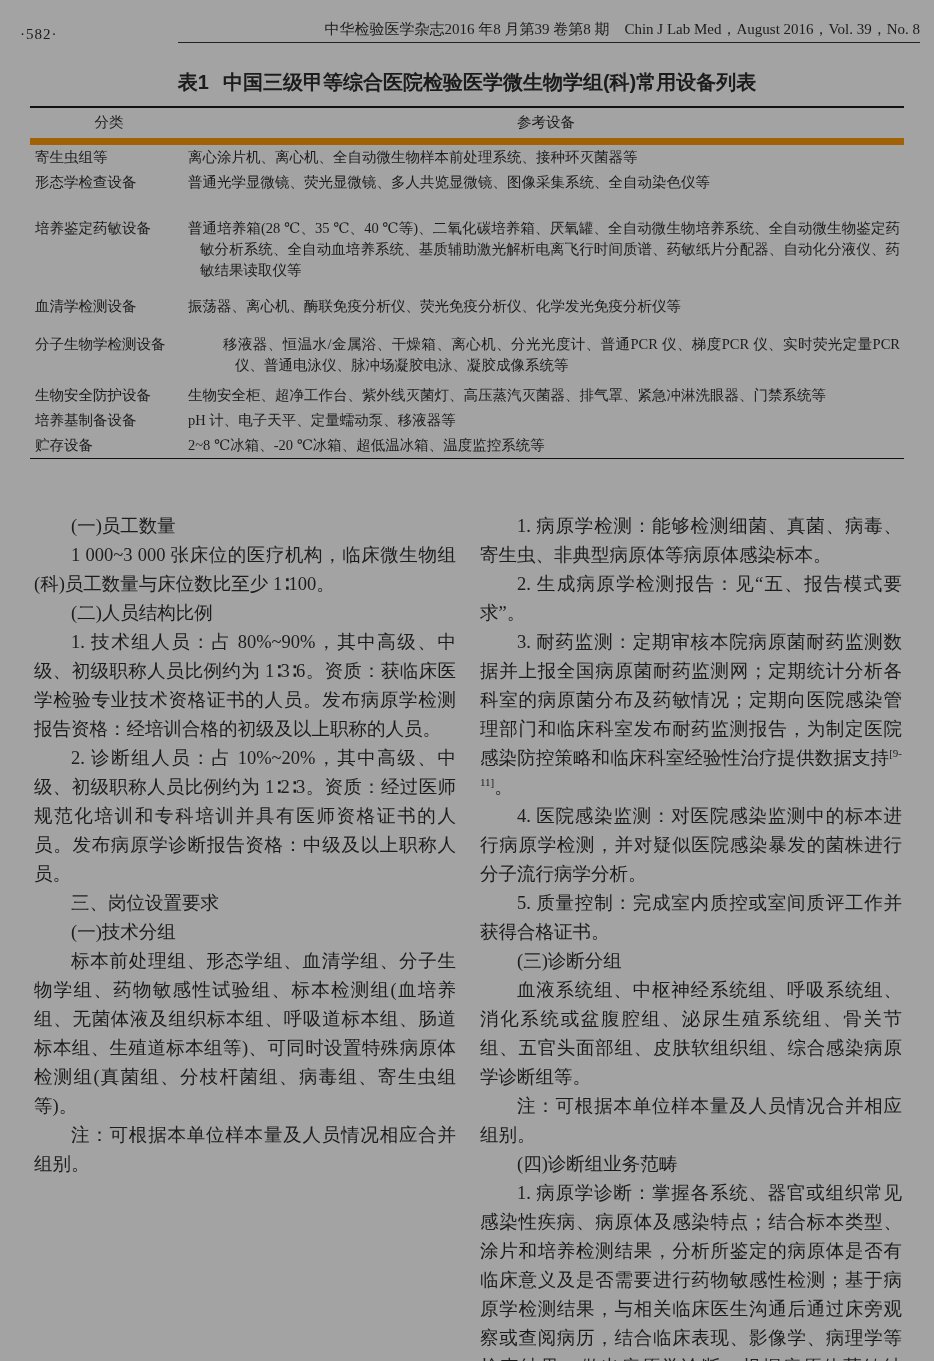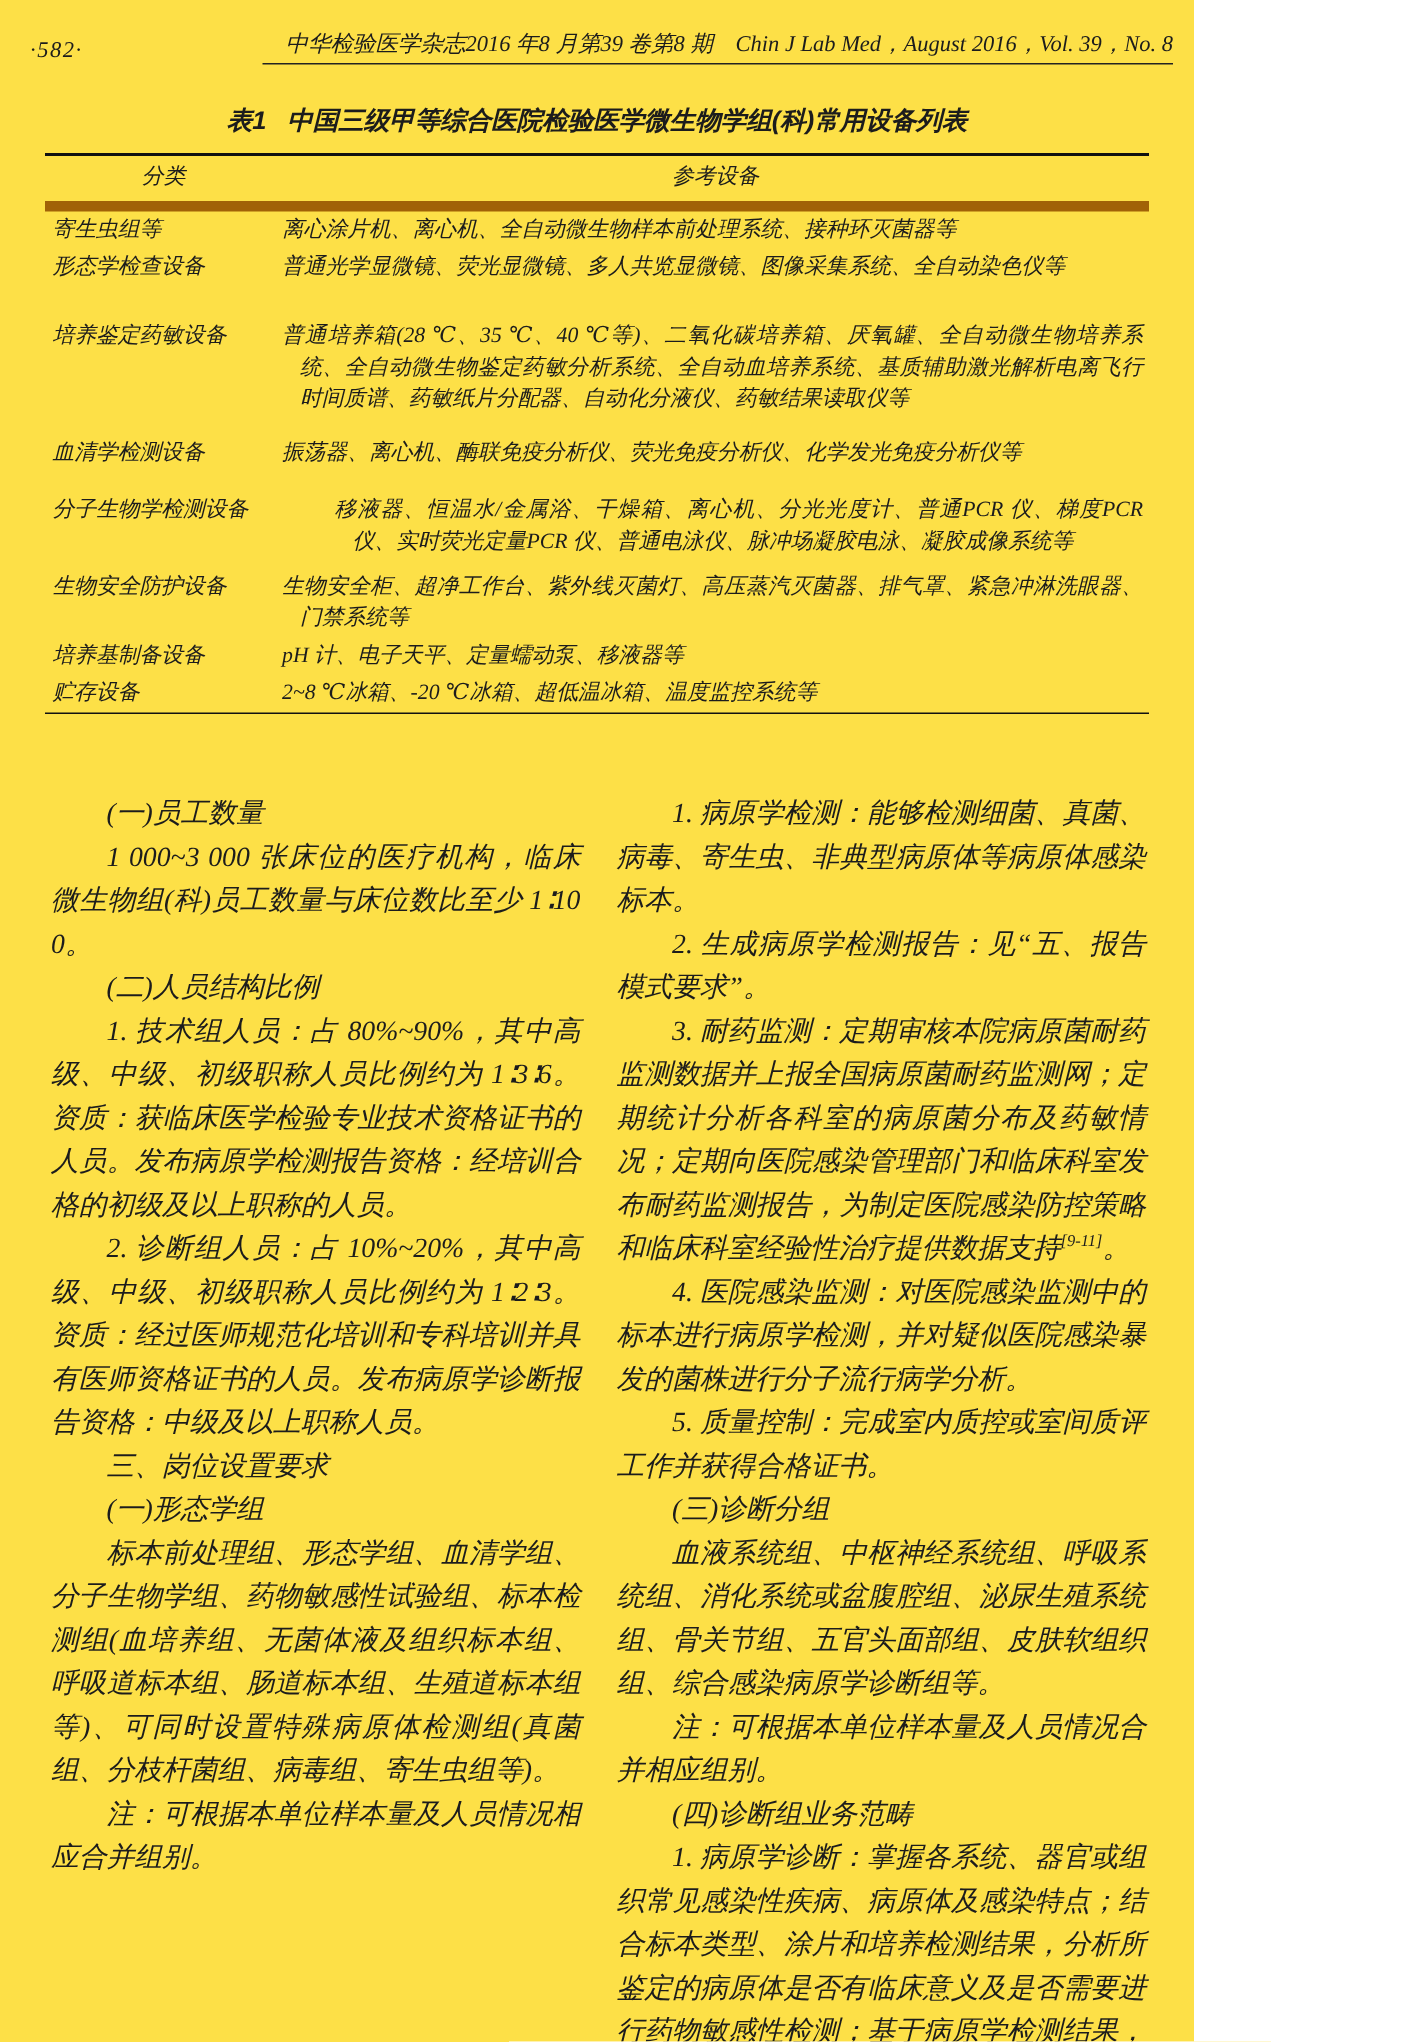--- a/index.html
+++ b/index.html
@@ -1,45 +1,44 @@
 <!DOCTYPE html>
 <html><head>
 <meta charset="utf-8">
 <style>
   html,body{margin:0;padding:0;background:#ffffff;}
   #page{
     position:relative;
-    width:796px;height:1361px;
-    background:#fde047;
+    width:934px;height:1361px;
+    background:#a3a3a3;
     color:#1c1c1c;
     font-family:"Liberation Serif","DejaVu Serif",serif;
     overflow:hidden;
     box-sizing:border-box;
-    font-style:italic;
   }
   
   .runhead{
     display:flex;align-items:flex-end;
     padding:20px 14px 0 20px;
     font-size:15px;
   }
   .pageno{white-space:nowrap;letter-spacing:1px;}
   .citation{
     flex:1;text-align:right;
     border-bottom:1.5px solid #222;
     padding-bottom:3px;
     margin-left:120px;
     white-space:nowrap;
     font-size:15px;
   }
   
   .tabletitle{
     text-align:center;
     margin-top:26px;
-    font-size:17px;
+    font-size:20px;
     font-weight:bold;
     font-family:"Liberation Sans","DejaVu Sans",sans-serif;
   }
   .tabletitle .tlabel{margin-right:14px;}
   .eqtable{
     margin:10px 30px 0 30px;
     border-top:2.5px solid #111;
     border-bottom:1.5px solid #111;
     font-size:14.5px;
     line-height:21px;
@@ -132,21 +131,21 @@
 
   <div class="bodycols">
 
     <div class="col">
       <p>(一)员工数量</p>
       <p>1 000~3 000 张床位的医疗机构，临床微生物组(科)员工数量与床位数比至少 1∶100。</p>
       <p>(二)人员结构比例</p>
       <p>1. 技术组人员：占 80%~90%，其中高级、中级、初级职称人员比例约为 1∶3∶6。资质：获临床医学检验专业技术资格证书的人员。发布病原学检测报告资格：经培训合格的初级及以上职称的人员。</p>
       <p>2. 诊断组人员：占 10%~20%，其中高级、中级、初级职称人员比例约为 1∶2∶3。资质：经过医师规范化培训和专科培训并具有医师资格证书的人员。发布病原学诊断报告资格：中级及以上职称人员。</p>
       <p>三、岗位设置要求</p>
-      <p>(一)形态学组</p>
+      <p>(一)技术分组</p>
       <p>标本前处理组、形态学组、血清学组、分子生物学组、药物敏感性试验组、标本检测组(血培养组、无菌体液及组织标本组、呼吸道标本组、肠道标本组、生殖道标本组等)、可同时设置特殊病原体检测组(真菌组、分枝杆菌组、病毒组、寄生虫组等)。</p>
       <p>注：可根据本单位样本量及人员情况相应合并组别。</p>
 
     </div>
 
     <div class="col">
       <p>1. 病原学检测：能够检测细菌、真菌、病毒、寄生虫、非典型病原体等病原体感染标本。</p>
       <p>2. 生成病原学检测报告：见“五、报告模式要求”。</p>
       <p><span>3. 耐药监测：定期审核本院病原菌耐药监测数据并上报全国病原菌耐药监测网；定期统计分析各科室的病原菌分布及药敏情况；定期向医院感染管理部门和临床科室发布耐药监测报告，为制定医院感染防控策略和临床科室经验性治疗提供数据支持</span><sup class="cite">[9-11]</sup><span>。</span></p>
       <p>4. 医院感染监测：对医院感染监测中的标本进行病原学检测，并对疑似医院感染暴发的菌株进行分子流行病学分析。</p>

